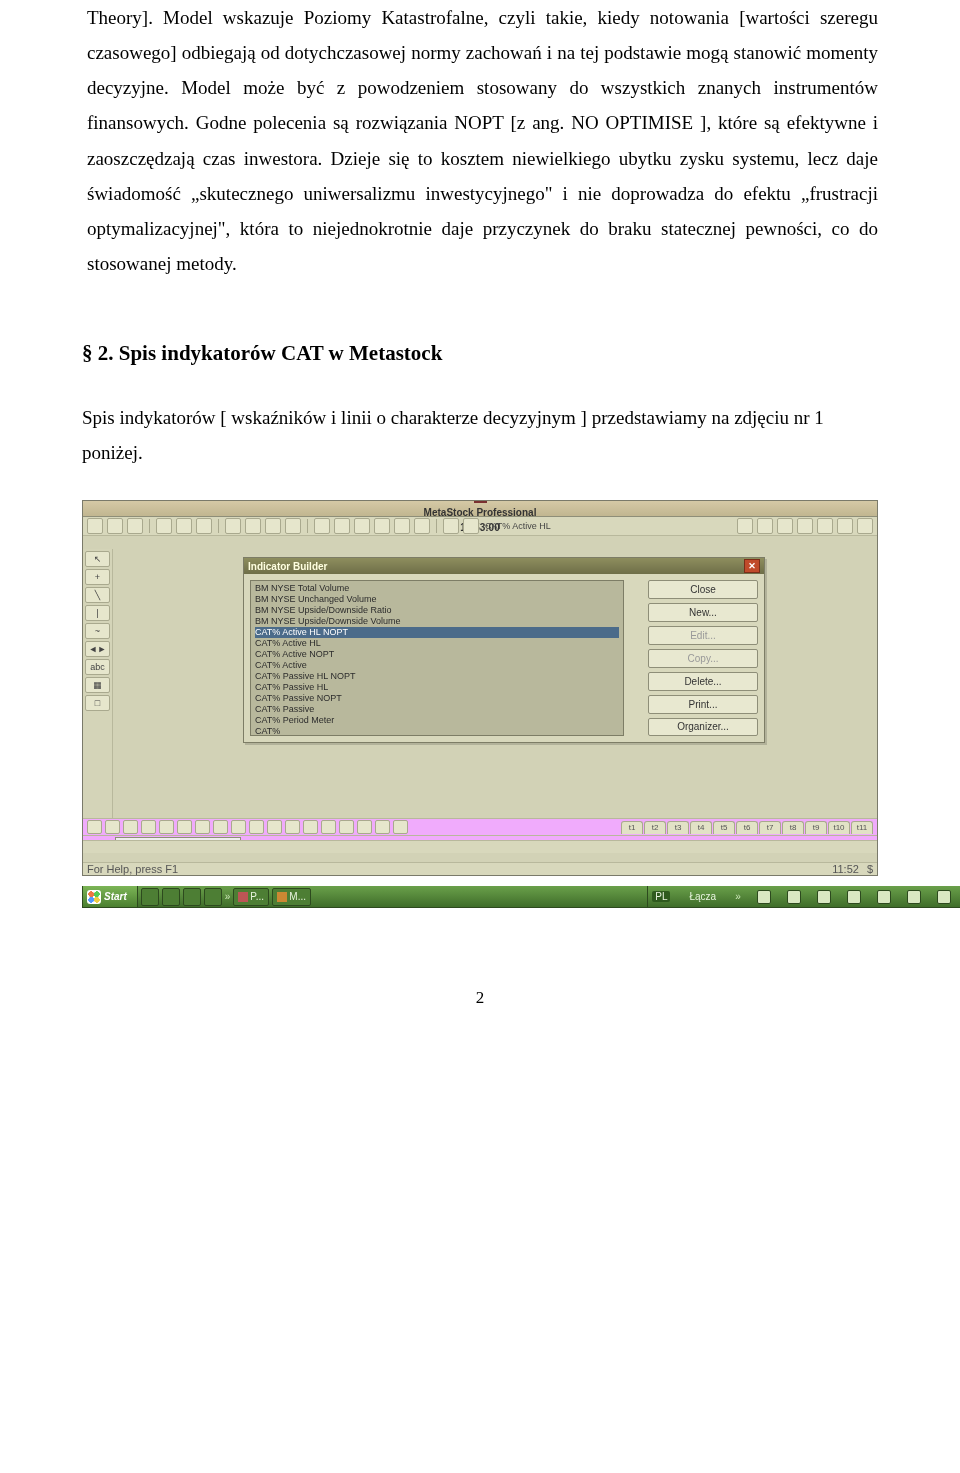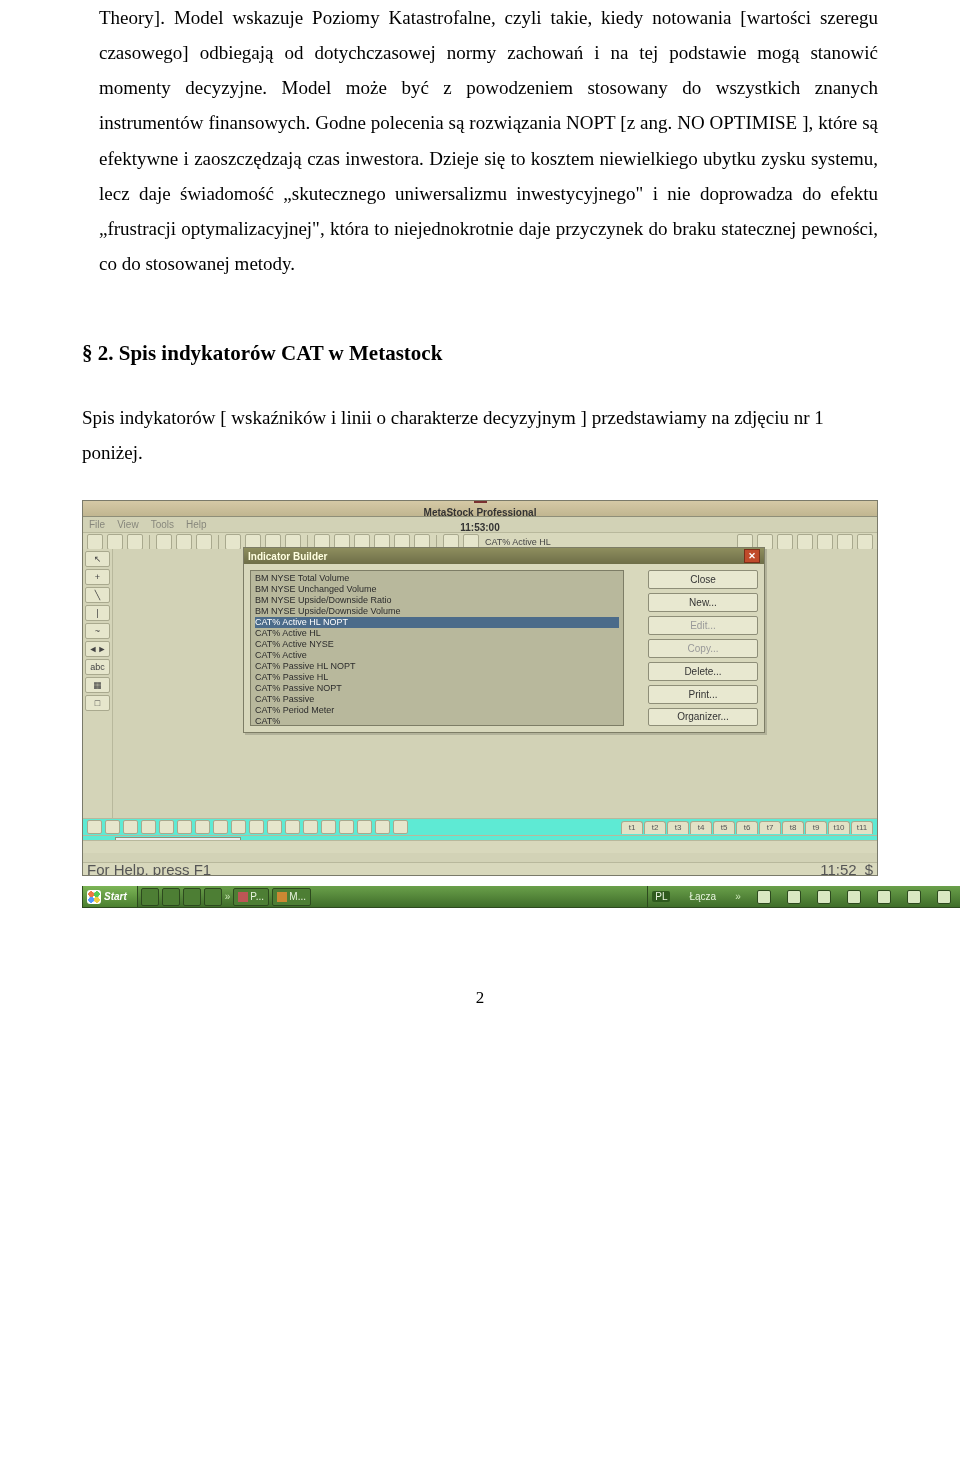--- a/index.html
+++ b/index.html
@@ -11,21 +11,21 @@
     width: 960px;
   }
   .page {
     padding: 0 82px 40px 82px;
     box-sizing: border-box;
   }
   .para {
     font-size: 19px;
     line-height: 1.85;
     text-align: justify;
-    margin: 0 0 10px 17px;
+    margin: 0 0 10px 5px;
   }
   .section-title {
     font-size: 21px;
     font-weight: bold;
     margin: 60px 0 34px 0;
   }
   .intro {
     font-size: 19px;
     line-height: 1.85;
     margin: 0 0 10px 0;
@@ -119,21 +119,21 @@
   }
   
   .ms-canvas {
     position: absolute;
     left: 30px; right: 0; top: 48px; bottom: 56px;
     background: #d2d2b6;
   }
   
   .dialog {
     position: absolute;
-    left: 160px; top: 46px;
+    left: 160px; top: 56px;
     width: 520px; height: 184px;
     background: #d8d8bc;
     border: 1px solid #7d7d66;
     box-shadow: 2px 2px 0 rgba(0,0,0,.15);
   }
   .dialog .dlg-title {
     height: 16px;
     background: linear-gradient(#8e8e5e 0%, #6e6e48 100%);
     display: flex;
     align-items: center;
@@ -188,21 +188,21 @@
     font-size: 10px;
     display:flex;align-items:center;justify-content:center;
     color:#333;
   }
   .dlg-buttons .dbtn.disabled { color:#999; }
   
   .ms-botbars {
     position: absolute;
     left: 0; right: 0; bottom: 22px;
     height: 34px;
-    background: #5eead4;
+    background: #f0abfc;
     border-top: 1px solid #b8b89c;
     display:flex;
     flex-direction:column;
   }
   .ms-botbars .row1 {
     height: 16px;
     display:flex;align-items:center;gap:3px;padding:0 4px;
     border-bottom:1px solid #b8b89c;
   }
   .ms-botbars .row1 .tbtn {
@@ -221,21 +221,21 @@
     height:16px;display:flex;align-items:center;gap:4px;padding:0 4px;font-size:9px;color:#555;
   }
   .ms-botbars .combo {
     width:120px;height:12px;background:#eee;border:1px solid #8e8e78;font-size:9px;padding:0 2px;
     display:flex;align-items:center;
   }
   
   .ms-status {
     position:absolute;left:0;right:0;bottom:0;height:12px;
     background:#d8d8bc;border-top:1px solid #b8b89c;
-    display:flex;align-items:center;padding:0 4px;font-size:15px;color:#555;
+    display:flex;align-items:center;padding:0 4px;font-size:11px;color:#555;
   }
   .ms-status .sright{margin-left:auto;display:flex;gap:8px;}
   
   .screenshot2 {
     font-family:Tahoma,Arial,sans-serif;
   }
   .tbar {
     width:944px;height:22px;
     background:linear-gradient(#6aa04a 0%, #3f6d2a 100%);
     border:1px solid #2d4a1e;border-top:none;
@@ -292,26 +292,20 @@
   <p class="intro">Spis indykatorów [ wskaźników i linii o charakterze decyzyjnym ] przedstawiamy na zdjęciu nr 1 poniżej.</p>
 
   <div class="screenshot">
 
     <div class="ms-title">
       <div class="ico"></div>
       <span class="ttl">MetaStock Professional</span>
       <span class="clock">11:53:00</span>
     </div>
 
-    <div class="ms-menu">
-      <span>File</span>
-      <span>View</span>
-      <span>Tools</span>
-      <span>Help</span>
-    </div>
 
     <div class="ms-toolbar">
       <div class="tbtn"></div>
       <div class="tbtn"></div>
       <div class="tbtn"></div>
       <div class="sep"></div>
       <div class="tbtn"></div>
       <div class="tbtn"></div>
       <div class="tbtn"></div>
       <div class="sep"></div>
@@ -359,21 +353,21 @@
         <div class="close">✕</div>
       </div>
       <div class="dlg-body">
         <div class="listbox">
           <div class="row">BM NYSE Total Volume</div>
           <div class="row">BM NYSE Unchanged Volume</div>
           <div class="row">BM NYSE Upside/Downside Ratio</div>
           <div class="row">BM NYSE Upside/Downside Volume</div>
           <div class="row sel">CAT% Active HL NOPT</div>
           <div class="row">CAT% Active HL</div>
-          <div class="row">CAT% Active NYSE</div>
+          <div class="row">CAT% Active NOPT</div>
           <div class="row">CAT% Active</div>
           <div class="row">CAT% Passive HL NOPT</div>
           <div class="row">CAT% Passive HL</div>
           <div class="row">CAT% Passive NOPT</div>
           <div class="row">CAT% Passive</div>
           <div class="row">CAT% Period Meter</div>
           <div class="row">CAT%</div>
 
         </div>
         <div class="dlg-buttons">

